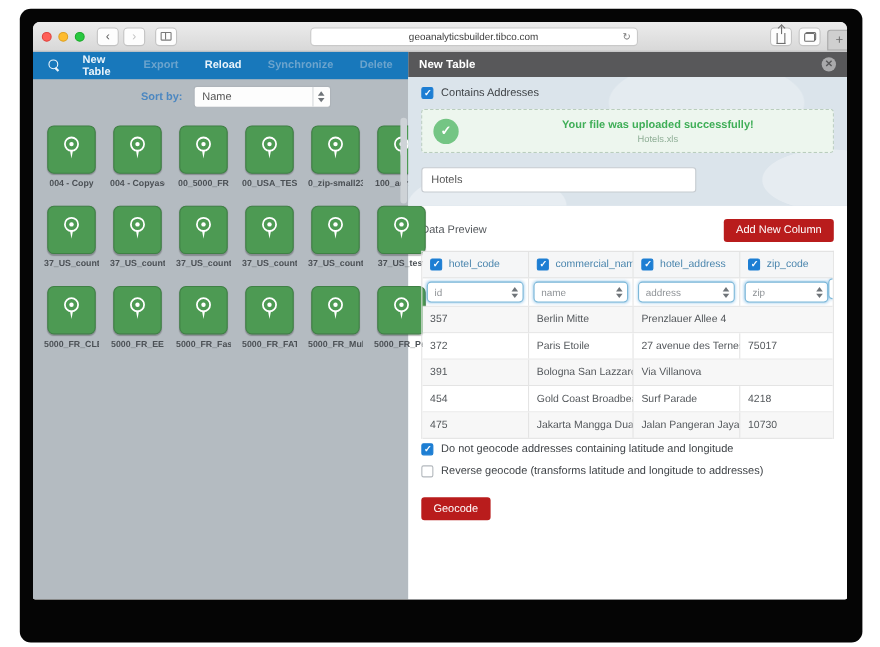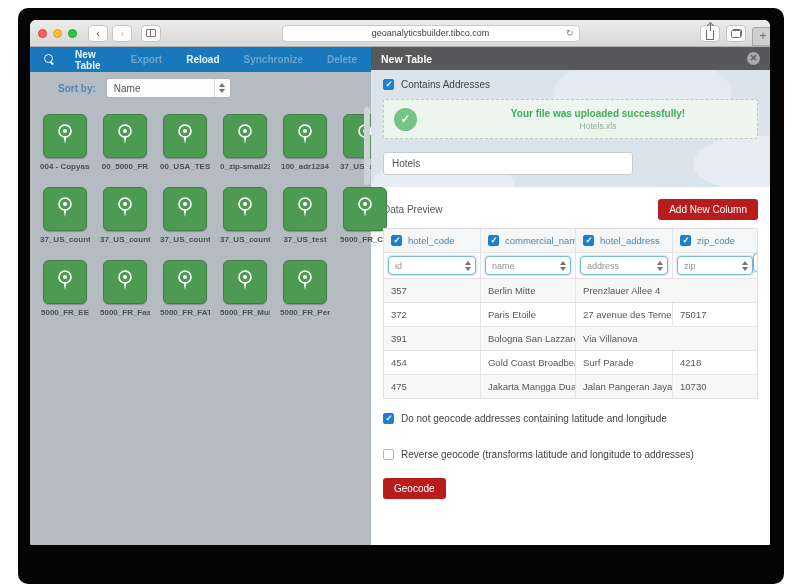--- a/index.html
+++ b/index.html
@@ -39,21 +39,21 @@
   .content { flex:1; display:flex; overflow:hidden; }
 
   
   .left-pane { width:341px; flex:0 0 341px; background:#b4bbc1; position:relative; display:flex; flex-direction:column; }
   .blue-toolbar { height:25px; flex:0 0 25px; background:#1878bb; display:flex; align-items:center; padding:0 14px; gap:24px; }
   .tb-item { font-size:10px; font-weight:bold; color:#eaf4fb; cursor:default; }
   .tb-item.disabled { color:#6ca4cd; }
   .search-ic { width:11px; height:11px; position:relative; }
   .search-ic::before { content:""; position:absolute; left:0; top:0; width:7px; height:7px; border:1.4px solid #eaf4fb; border-radius:50%; }
   .search-ic::after { content:""; position:absolute; left:7px; top:7px; width:4px; height:1.6px; background:#eaf4fb; transform:rotate(45deg); transform-origin:0 0; }
-  .sort-bar { height:32px; flex:0 0 32px; display:flex; align-items:center; padding-left:28px; gap:10px; }
+  .sort-bar { height:32px; flex:0 0 32px; display:flex; align-items:center; padding-left:28px; gap:10px;justify-content:center; }
   .sort-label { font-size:10px; color:#4c87c1; font-weight:bold; }
   .fake-select { width:125px; height:20px; background:#fdfdfd; border:1px solid #aeb4ba; border-radius:3px; display:flex; align-items:center; padding-left:7px; position:relative; font-size:10px; color:#555; }
   .stepper { position:absolute; right:0; top:0; bottom:0; width:16px; border-left:1px solid #d6d9dc; display:flex; flex-direction:column; align-items:center; justify-content:center; gap:2px; }
   .stepper i { width:0; height:0; border-left:3px solid transparent; border-right:3px solid transparent; }
   .stepper .up { border-bottom:4px solid #6f7479; }
   .stepper .dn { border-top:4px solid #6f7479; }
 
   .tile-grid { display:grid; grid-template-columns:repeat(6,1fr); column-gap:10px; row-gap:16px; padding:10px 12px 10px 10px; }
   .tile { display:flex; flex-direction:column; align-items:center; }
   .tile-icon { width:44px; height:44px; background:#4d9a53; border:1px solid #3f8045; border-radius:6px; display:flex; align-items:center; justify-content:center; box-shadow:0 1px 1px rgba(0,0,0,.25); }
@@ -99,21 +99,21 @@
   .c1 { width:26%; } .c2 { width:25.5%; } .c3 { width:26%; } .c4 { width:22.5%; }
   .head-row { background:#f5f6f7; }
   .head-row .tcell { display:flex; align-items:center; gap:6px; color:#4a85ad; font-size:9.5px; }
   .sel-row .tcell { padding:3px 4px; }
   .map-select { height:19px; border:1px solid #7db8d8; box-shadow:0 0 3px rgba(70,155,215,.55); border-radius:4px; background:#fff; display:flex; align-items:center; padding-left:6px; font-size:9px; color:#8f9397; position:relative; }
   .map-select .stepper { width:14px; border-left:none; }
   .sel-sliver { position:absolute; right:-4px; top:0; width:8px; height:19px; border:1px solid #7db8d8; border-radius:4px; background:#fff; box-shadow:0 0 3px rgba(70,155,215,.55); }
   .body-row:nth-of-type(odd) { background:#f7f7f7; }
   .body-row:nth-of-type(even) { background:#ffffff; }
 
-  .options { margin-top:14px; display:flex; flex-direction:column; gap:25px; }
+  .options { margin-top:4px; display:flex; flex-direction:column; gap:9px; }
   .geocode-btn { margin-top:18px; }
 </style>
 </head>
 <body>
 
 <div class="page">
   <div class="frame">
     <div class="browser">
 
       <div class="chrome">
@@ -163,20 +163,30 @@
             <div class="fake-select">
               <span>Name</span>
               <span class="stepper">
                   <i class="up"></i>
                   <i class="dn"></i>
                 </span>
             </div>
           </div>
           <div class="tile-grid">
 
+              <div class="tile">
+                <div class="tile-icon">
+                  <svg width="24" height="28" viewBox="0 0 24 28">
+                    <circle cx="12" cy="9" r="6" fill="none" stroke="#ffffff" stroke-width="1.6"></circle>
+                    <circle cx="12" cy="9" r="2" fill="#ffffff"></circle>
+                    <path d="M10.6 14.5 L12 22 L13.4 14.5 Z" fill="#ffffff"></path>
+                  </svg>
+                </div>
+                <div class="tile-label">004 - Copy</div>
+              </div>
 
               <div class="tile">
                 <div class="tile-icon">
                   <svg width="24" height="28" viewBox="0 0 24 28">
                     <circle cx="12" cy="9" r="6" fill="none" stroke="#ffffff" stroke-width="1.6"></circle>
                     <circle cx="12" cy="9" r="2" fill="#ffffff"></circle>
                     <path d="M10.6 14.5 L12 22 L13.4 14.5 Z" fill="#ffffff"></path>
                   </svg>
                 </div>
                 <div class="tile-label">004 - Copyasd...</div>

